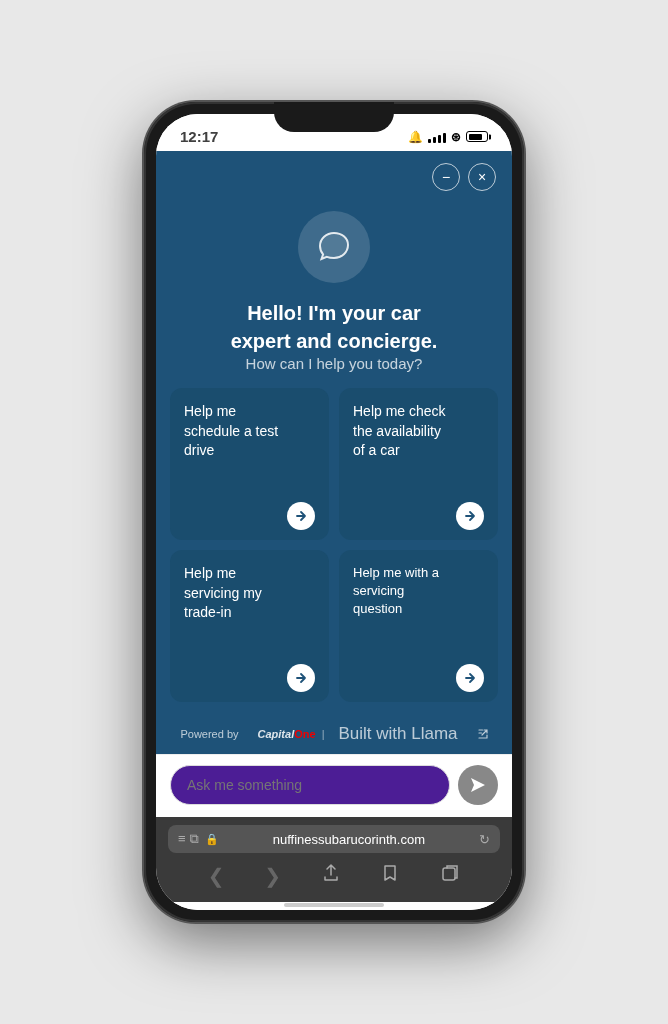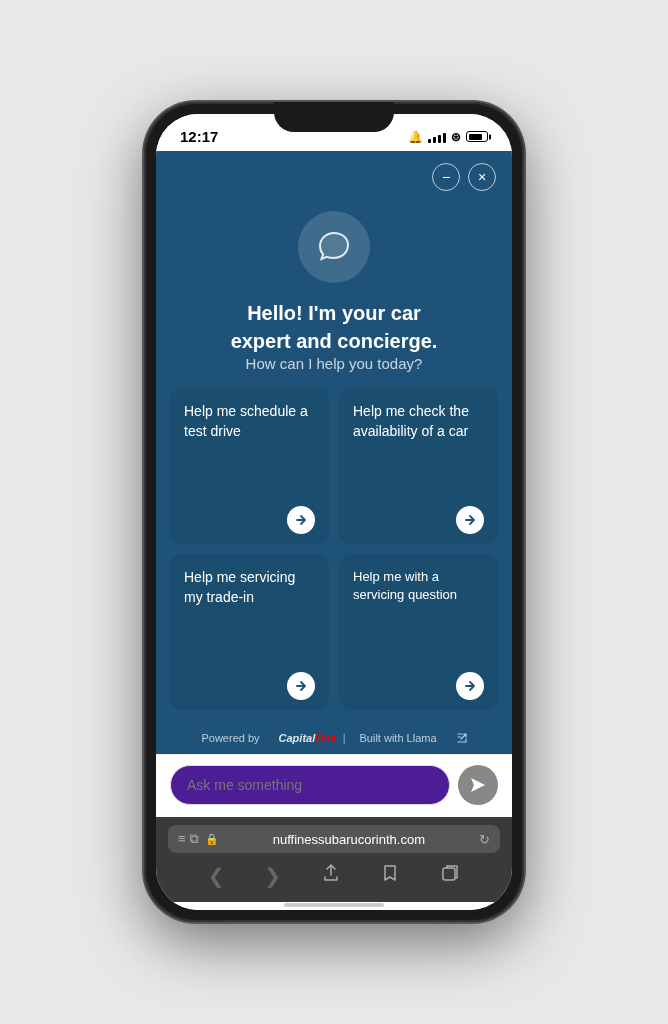--- a/index.html
+++ b/index.html
@@ -44,21 +44,21 @@
       align-items: center;
       padding: 14px 24px 6px;
       font-size: 13px;
       font-weight: 600;
       flex-shrink: 0;
     }
 
     .status-time {
       font-size: 15px;
       font-weight: 700;
-      color: #000000;
+      color: #404040;
     }
 
     .status-icons {
       display: flex;
       align-items: center;
       gap: 5px;
     }
 
     .signal-bars {
       display: flex;
@@ -190,21 +190,21 @@
       gap: 10px;
       padding: 16px 14px;
       flex: 1;
     }
 
     .option-card {
       background: #1a4d6e;
       border-radius: 12px;
       padding: 14px 14px 10px;
       display: flex;
-      flex-direction: column;
+      flex-direction: row;
       justify-content: space-between;
       cursor: pointer;
       min-height: 110px;
     }
 
     .option-card-text {
       color: #fff;
       font-size: 14px;
       font-weight: 500;
       line-height: 1.4;
@@ -252,21 +252,21 @@
       margin-left: 13px;
     }
 
     .capital-one-logo span {
       font-style: normal;
       color: #e00;
     }
 
     .llama-link {
       color: rgba(255,255,255,0.7);
-      font-size: 11px;
+      font-size: 17px;
       display: flex;
       align-items: center;
       gap: 20px;
       padding-left: 8px;
     }
 
     .divider-dot {
       color: rgba(255,255,255,0.5);
     }
 

